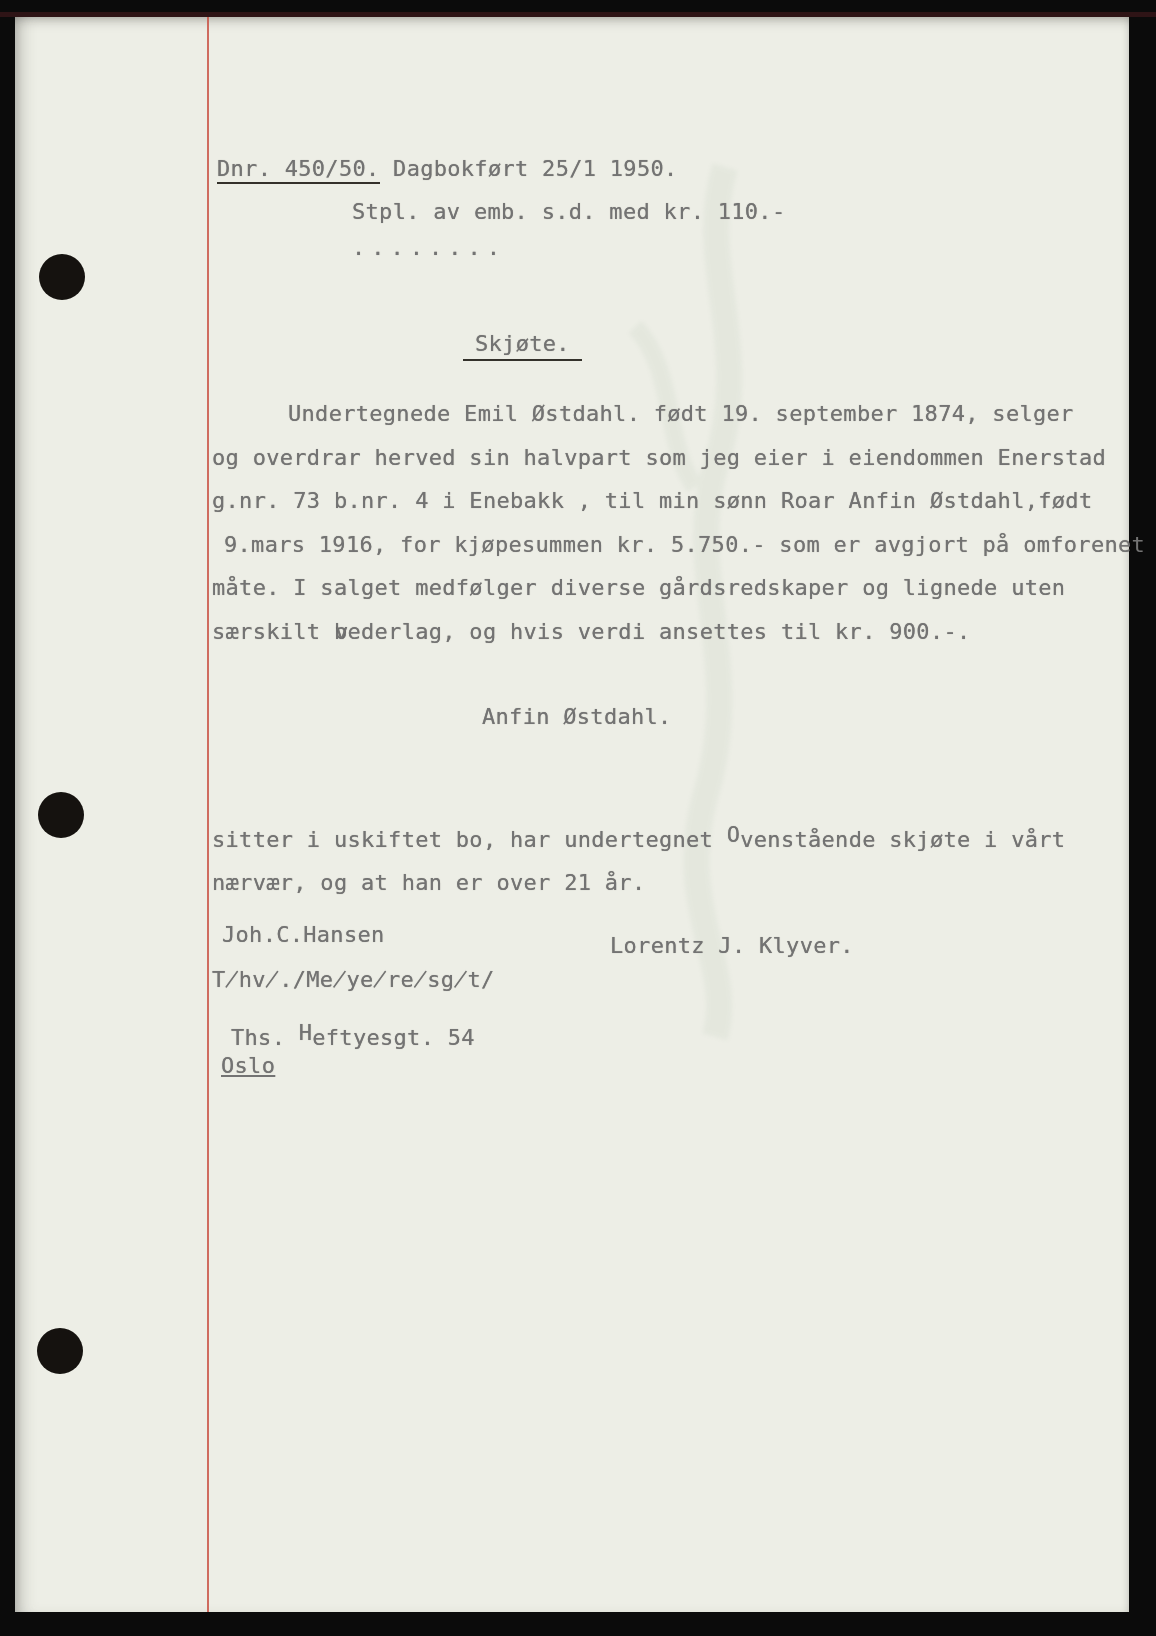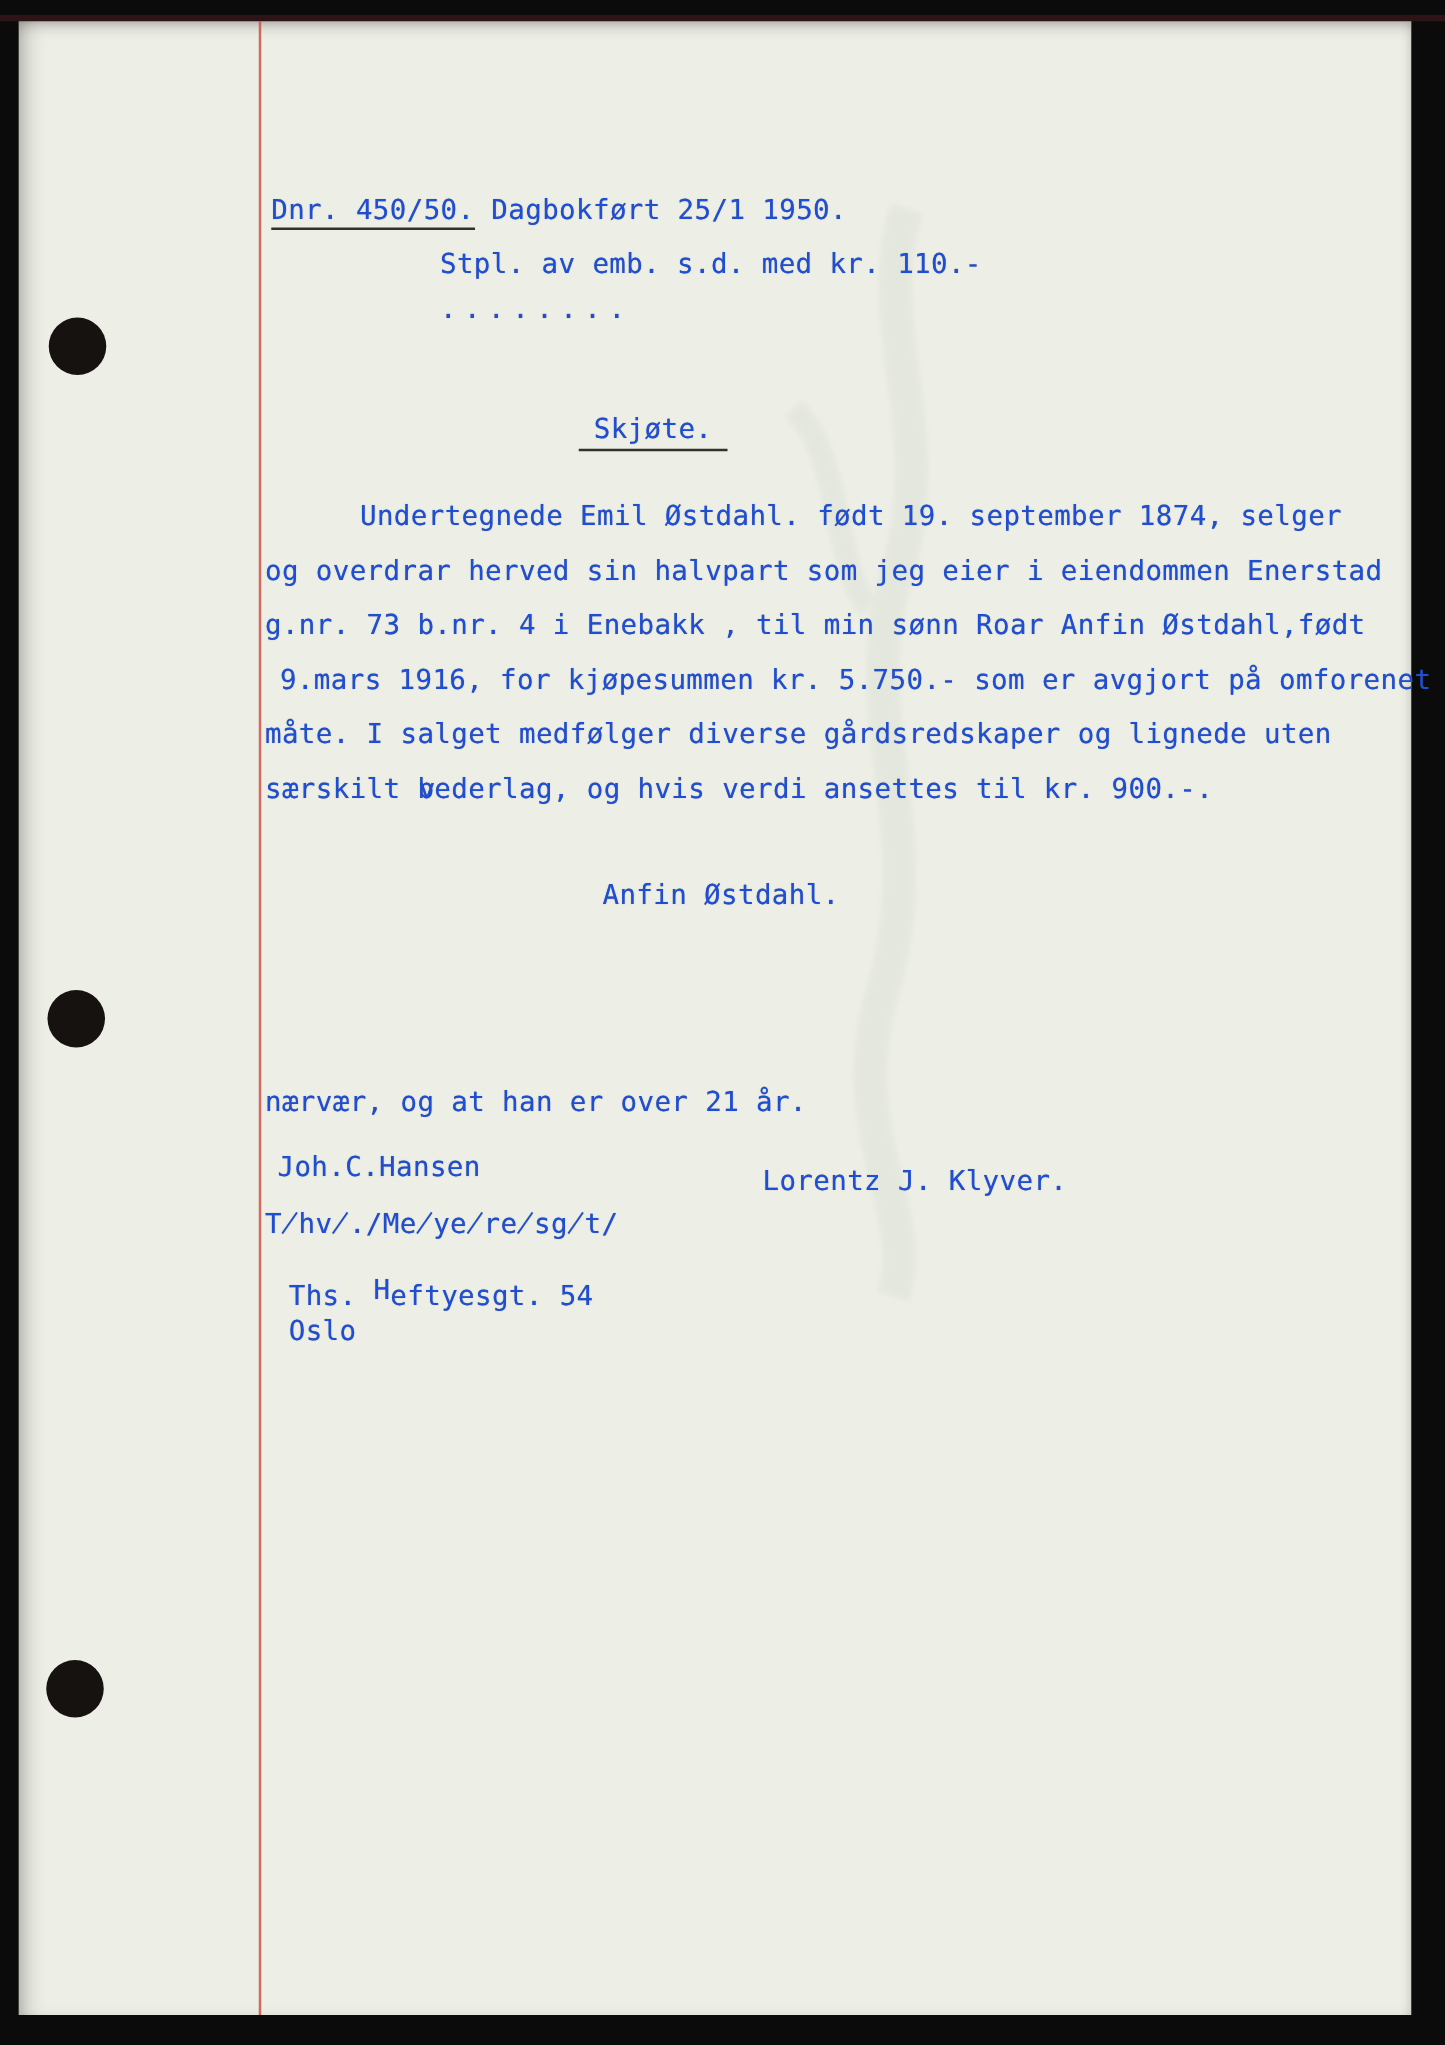--- a/index.html
+++ b/index.html
@@ -53,21 +53,21 @@
   .punch.p1 { left: 24px; top: 237px; }
   .punch.p2 { left: 23px; top: 775px; }
   .punch.p3 { left: 22px; top: 1311px; }
 
   .line {
     position: absolute;
     white-space: pre;
     font-size: 22px;
     line-height: 26px;
     letter-spacing: 0.3px;
-    color: #1d4ed8;
+    color: #737373;
     text-shadow: 0 0 0.7px rgba(52,49,43,0.55);
   }
   .u {
     border-bottom: 2px solid #34312b;
     padding-bottom: 1px;
   }
   .u-wide {
     border-bottom: 2px solid #34312b;
     padding: 0 12px 3px 12px;
   }
@@ -126,25 +126,26 @@
     <div class="line" style="left:197px; top:428px;">og overdrar herved sin halvpart som jeg eier i eiendommen Enerstad</div>
     <div class="line" style="left:197px; top:471px;">g.nr. 73 b.nr. 4 i Enebakk , til min sønn Roar Anfin Østdahl,født</div>
     <div class="line" style="left:197px; top:515px;margin-left:12px;">9.mars 1916, for kjøpesummen kr. 5.750.- som er avgjort på omforenet</div>
     <div class="line" style="left:197px; top:558px;">måte. I salget medfølger diverse gårdsredskaper og lignede uten</div>
 
     <div class="line" style="left:197px; top:602px;text-align:right;"><span>særskilt </span><span class="overstrike"><span>b</span><span class="over">v</span></span><span>ederlag, og hvis verdi ansettes til kr. 900.-.</span></div>
 
 
     <div class="line" style="left:467px; top:687px;">Anfin Østdahl.</div>
 
+    <div class="line" style="left:197px; top:810px;"><span>sitter i uskiftet bo, har undertegnet </span><span class="raised">O</span><span>venstående skjøte i vårt</span></div>
     <div class="line" style="left:197px; top:853px;">nærvær, og at han er over 21 år.</div>
 
     <div class="line" style="left:207px; top:905px;">Joh.C.Hansen</div>
     <div class="line" style="left:595px; top:916px;">Lorentz J. Klyver.</div>
 
     <div class="line" style="left:197px; top:950px;">T̸hv̸./Me̸ye̸re̸sg̸t/</div>
 
     <div class="line" style="left:200px; top:1008px;margin-left:16px;"><span>Ths. </span><span class="raised">H</span><span>eftyesgt. 54</span></div>
 
-    <div class="line" style="left:216px; top:1036px;">Oslo</div>
+    <div class="line" style="left:206px; top:1036px;text-decoration:underline;">Oslo</div>
 
   </div>
 </div>
 
 </body></html>

